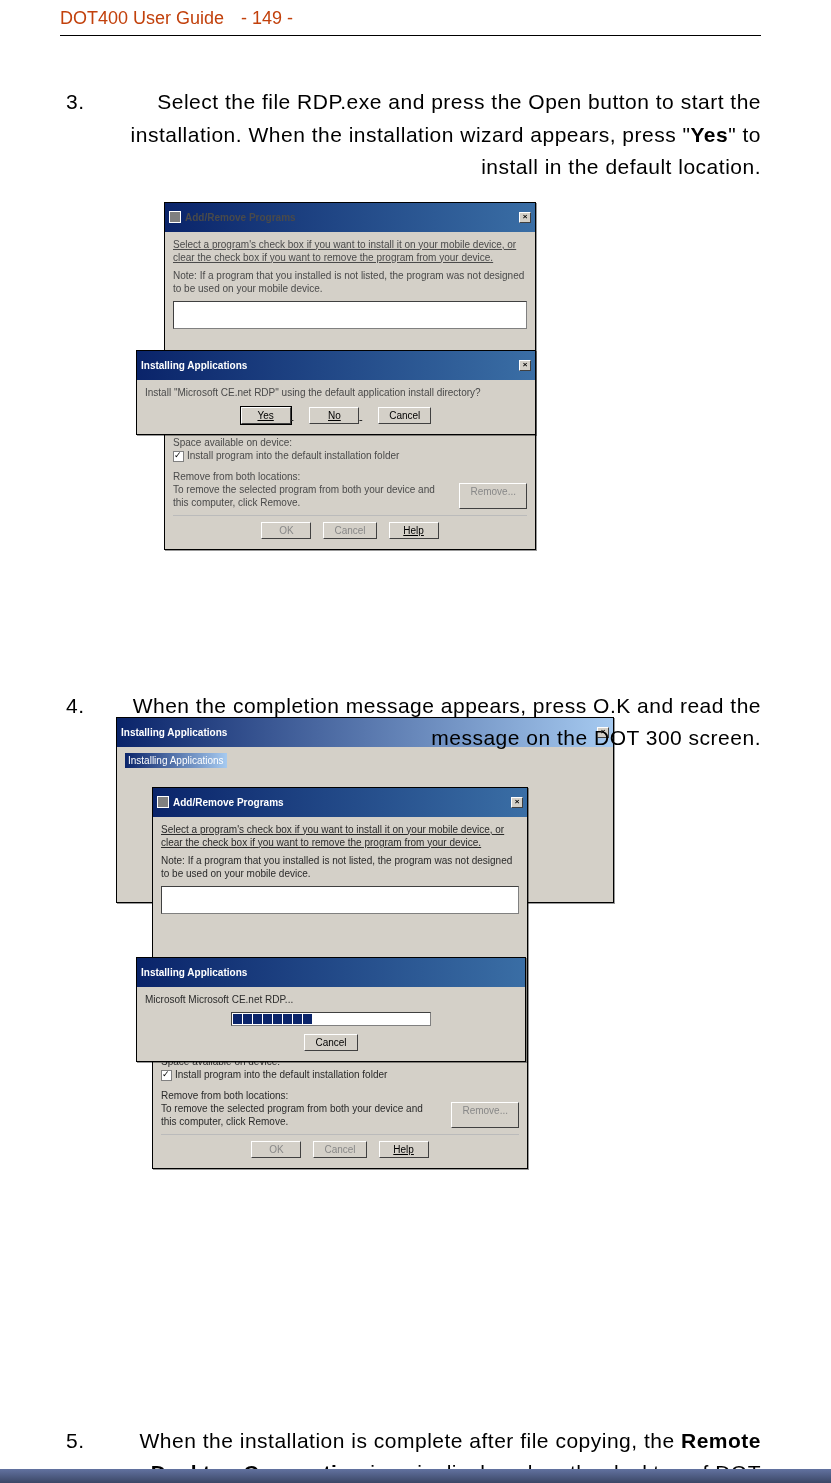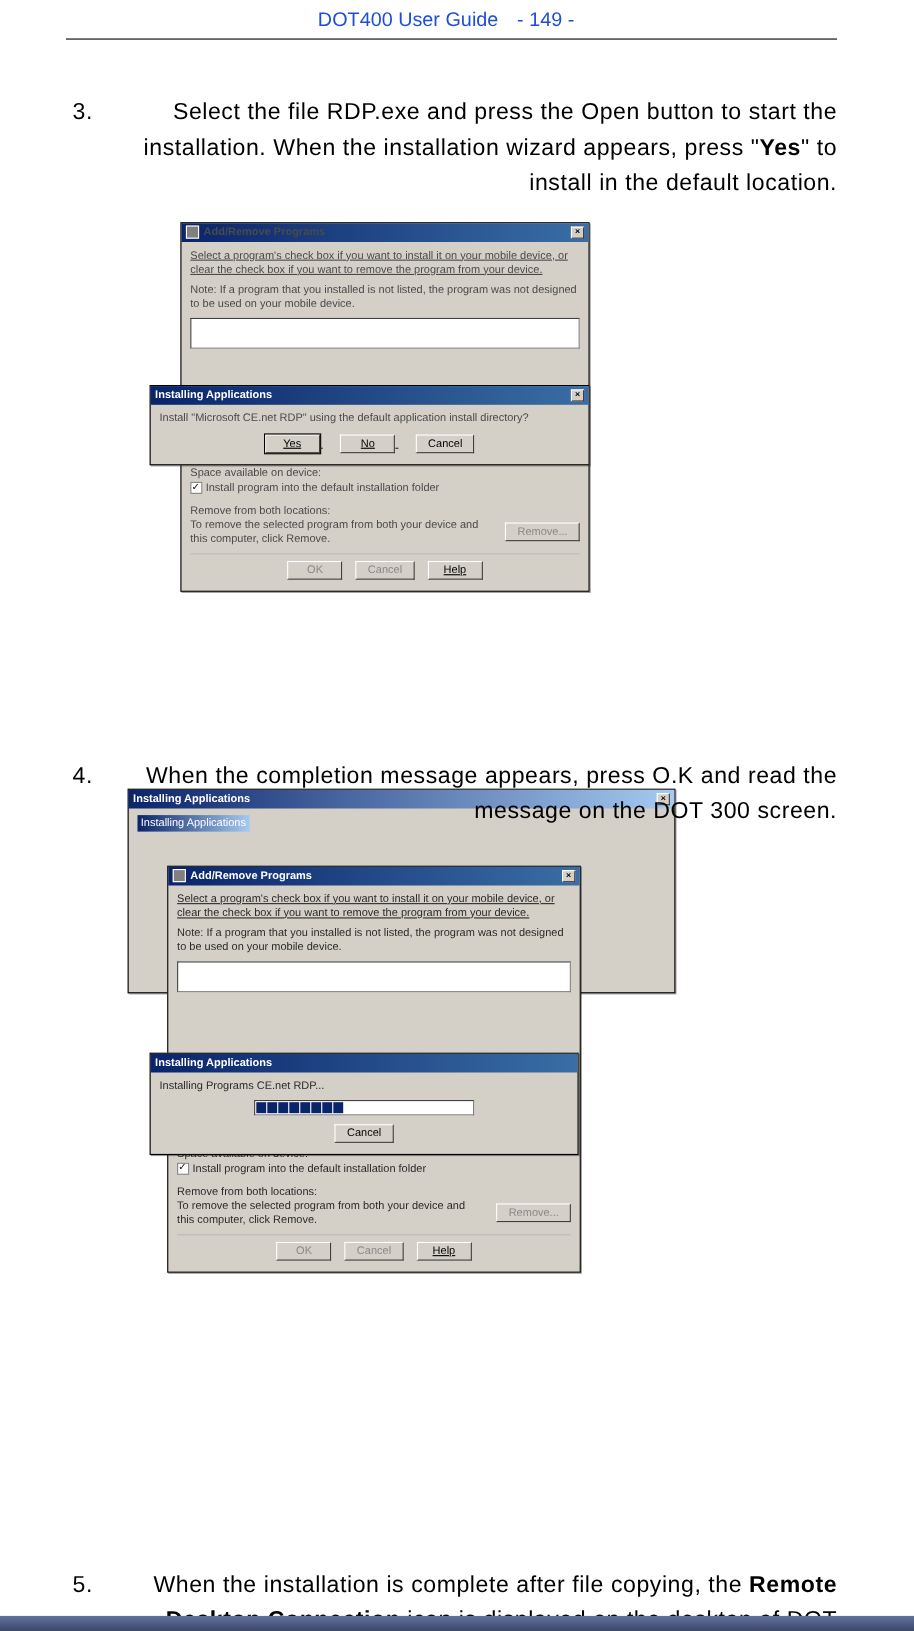--- a/index.html
+++ b/index.html
@@ -12,25 +12,25 @@
       height: 1483px;
       background: #fff;
       font-family: Arial, Helvetica, sans-serif;
       color: #000;
       position: relative;
     }
     .page {
       padding: 0 70px 0 60px;
     }
     .header {
-      text-align: center;
+      text-align: left;
       padding-top: 8px;
       padding-right: 10px;
       font-size: 18px;
-      color: #1d4ed8;
+      color: #c2410c;
     }
     .header .guide-title {
       display: inline;
     }
     .header .page-num {
       display: inline;
       margin-left: 12px;
     }
     .hr {
       border: none;
@@ -81,21 +81,21 @@
       box-shadow: 1px 1px 0 rgba(0,0,0,0.4);
     }
     .titlebar {
       background: linear-gradient(to right, #0a246a, #3a6ea5);
       color: #fff;
       padding: 2px 4px;
       font-weight: bold;
       font-size: 10px;
       display: flex;
       align-items: center;
-      height: 17px;
+      height: 29px;
     }
     .titlebar .icon-sys {
       width: 12px;
       height: 12px;
       background: #808080;
       margin-right: 4px;
       border: 1px solid #fff;
     }
     .titlebar .tb-title {
       flex: 1;
@@ -154,21 +154,20 @@
     }
     .btn.def {
       outline: 1px solid #000;
     }
     .btn-row {
       text-align: center;
       margin: 4px 0;
     }
     .remove-row {
       display: flex;
-      align-items: center;
       gap: 20px;
     }
     .checkbox {
       display: inline-block;
       width: 11px;
       height: 11px;
       background: #fff;
       border: 1px solid #808080;
       position: relative;
       margin-right: 3px;
@@ -344,21 +343,21 @@
           <span class="btn dark" style="text-decoration:underline;">Help</span>
         </div>
       </div>
     </div>
 
     <div class="win" style="left:20px;top:212px;width:390px;">
       <div class="titlebar">
         <span class="tb-title">Installing Applications</span>
       </div>
       <div class="win-body">
-        <div>Installing Programs CE.net RDP...</div>
+        <div>Microsoft Microsoft CE.net RDP...</div>
         <div class="progress">
           <div class="seg"></div>
             <div class="seg"></div>
             <div class="seg"></div>
             <div class="seg"></div>
           <div class="seg"></div>
             <div class="seg"></div>
             <div class="seg"></div>
             <div class="seg"></div>
         </div>

